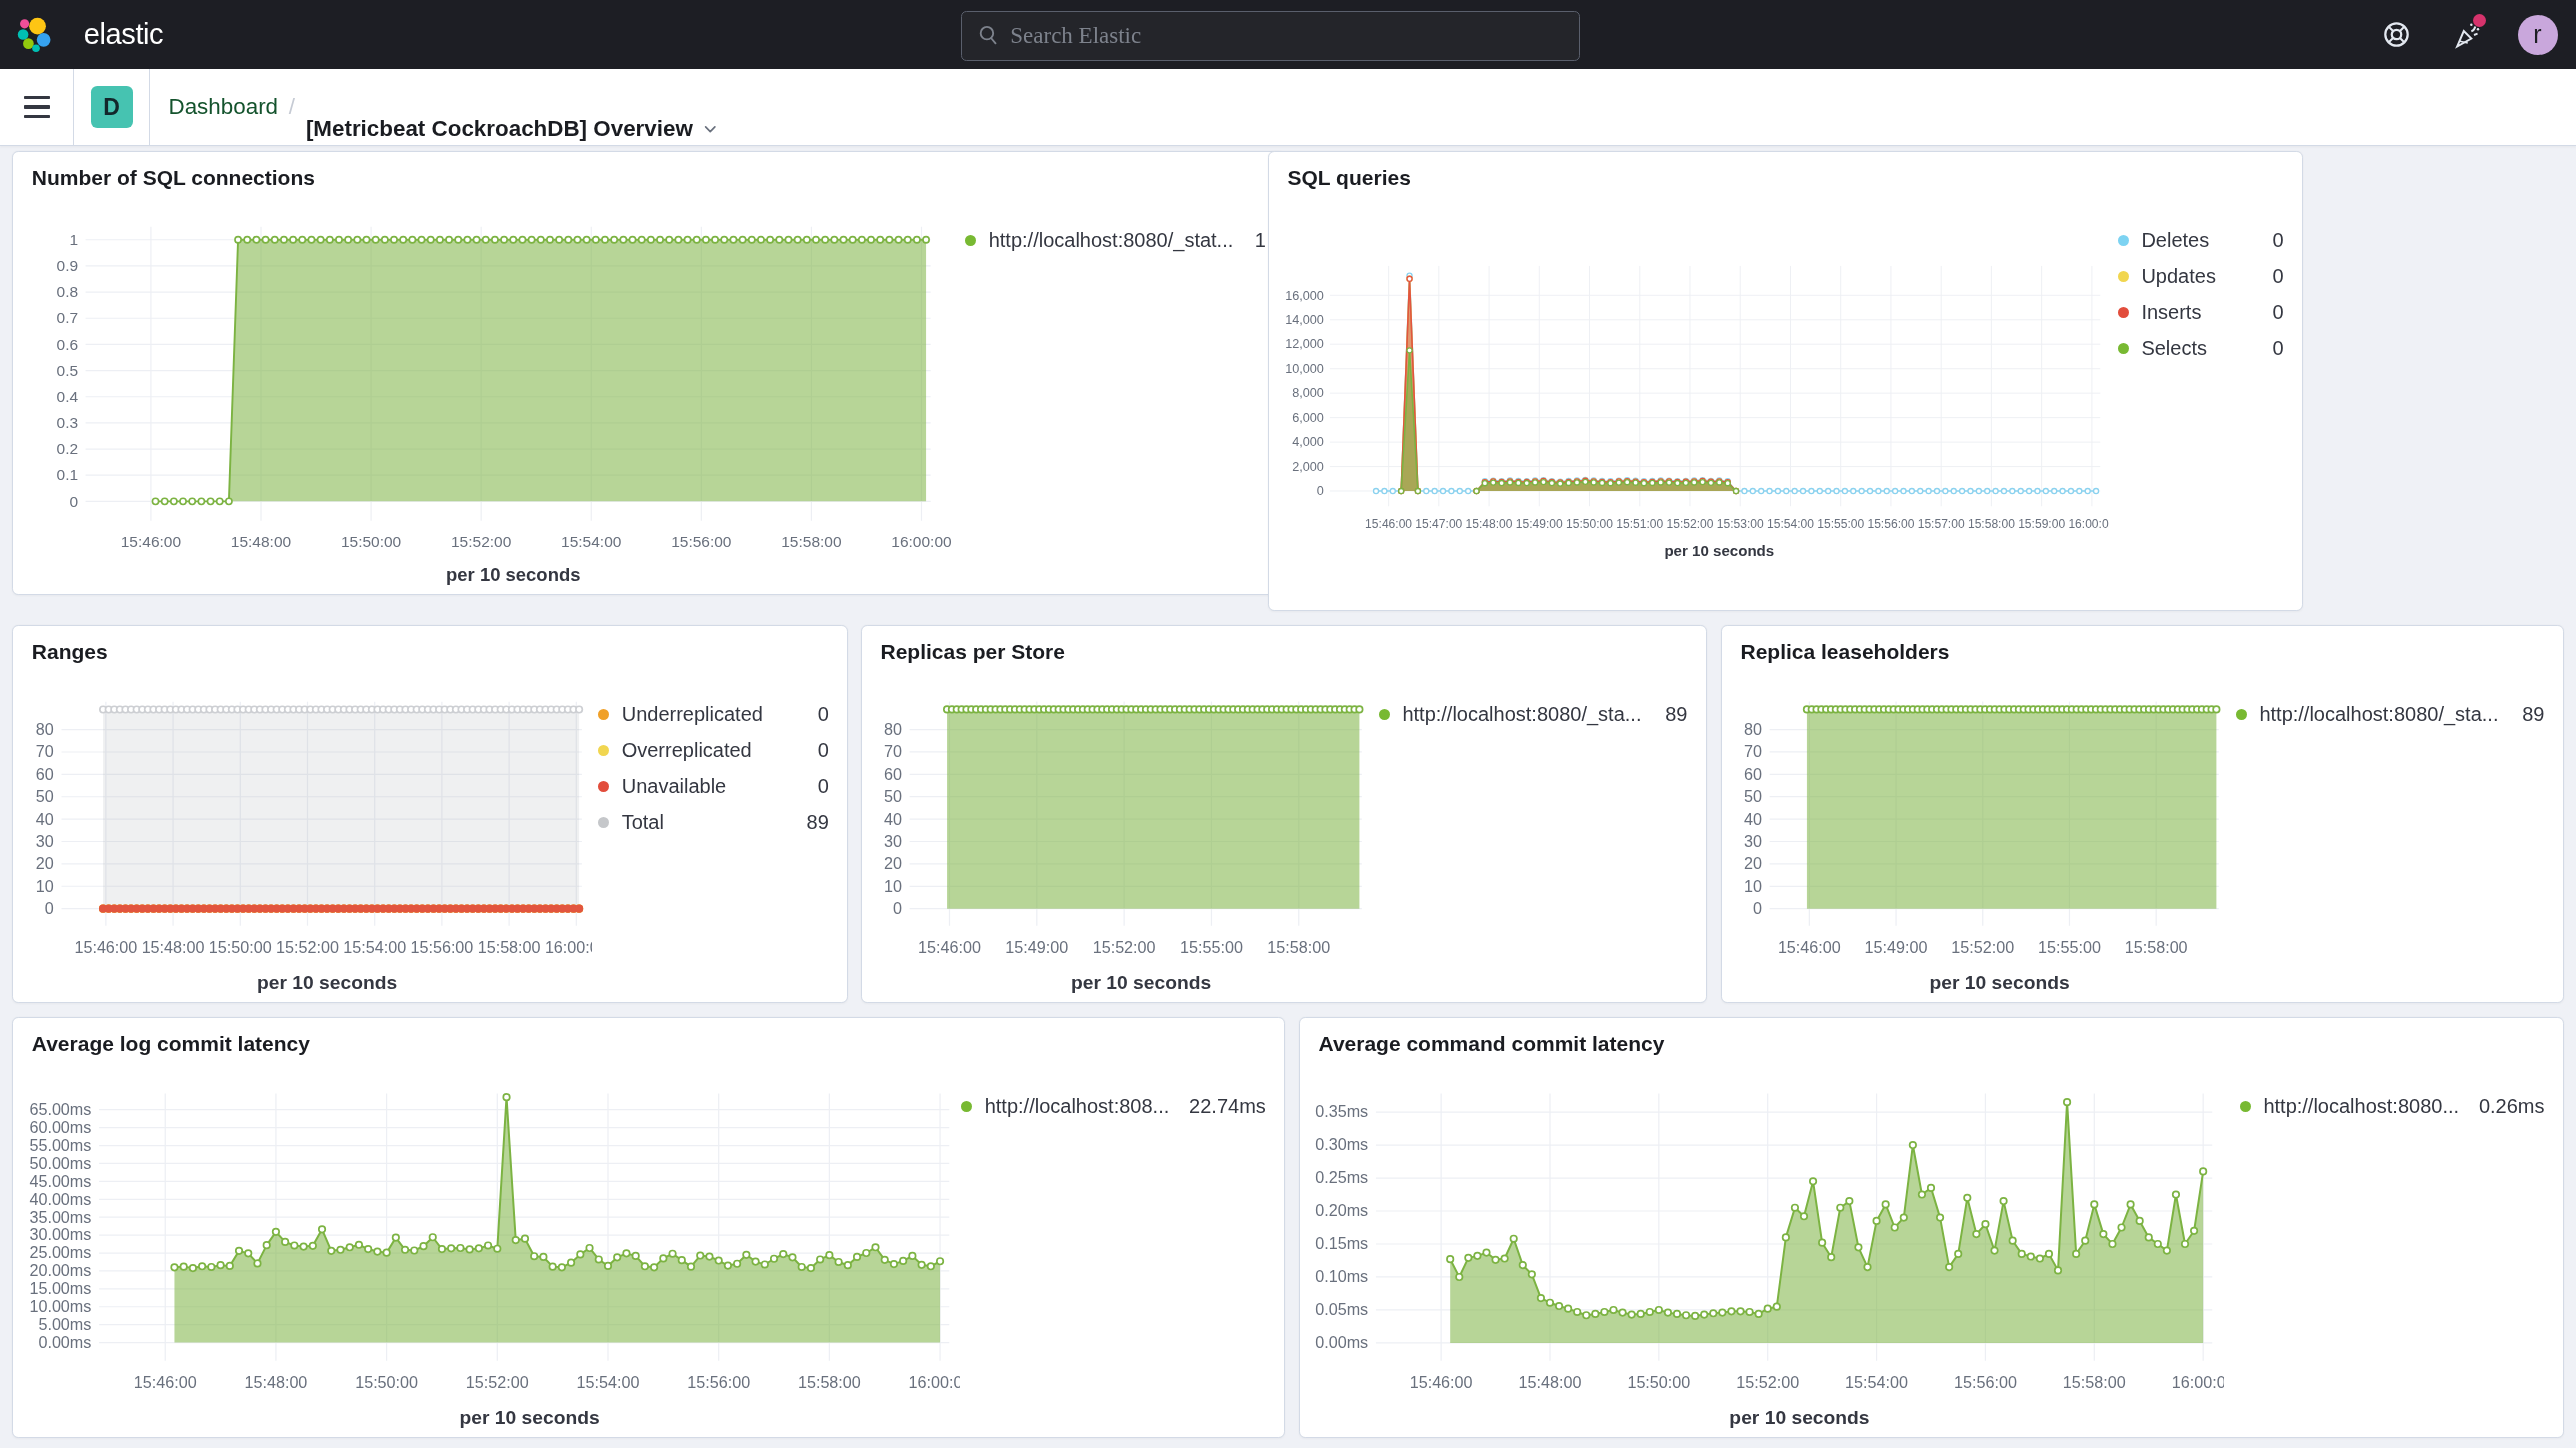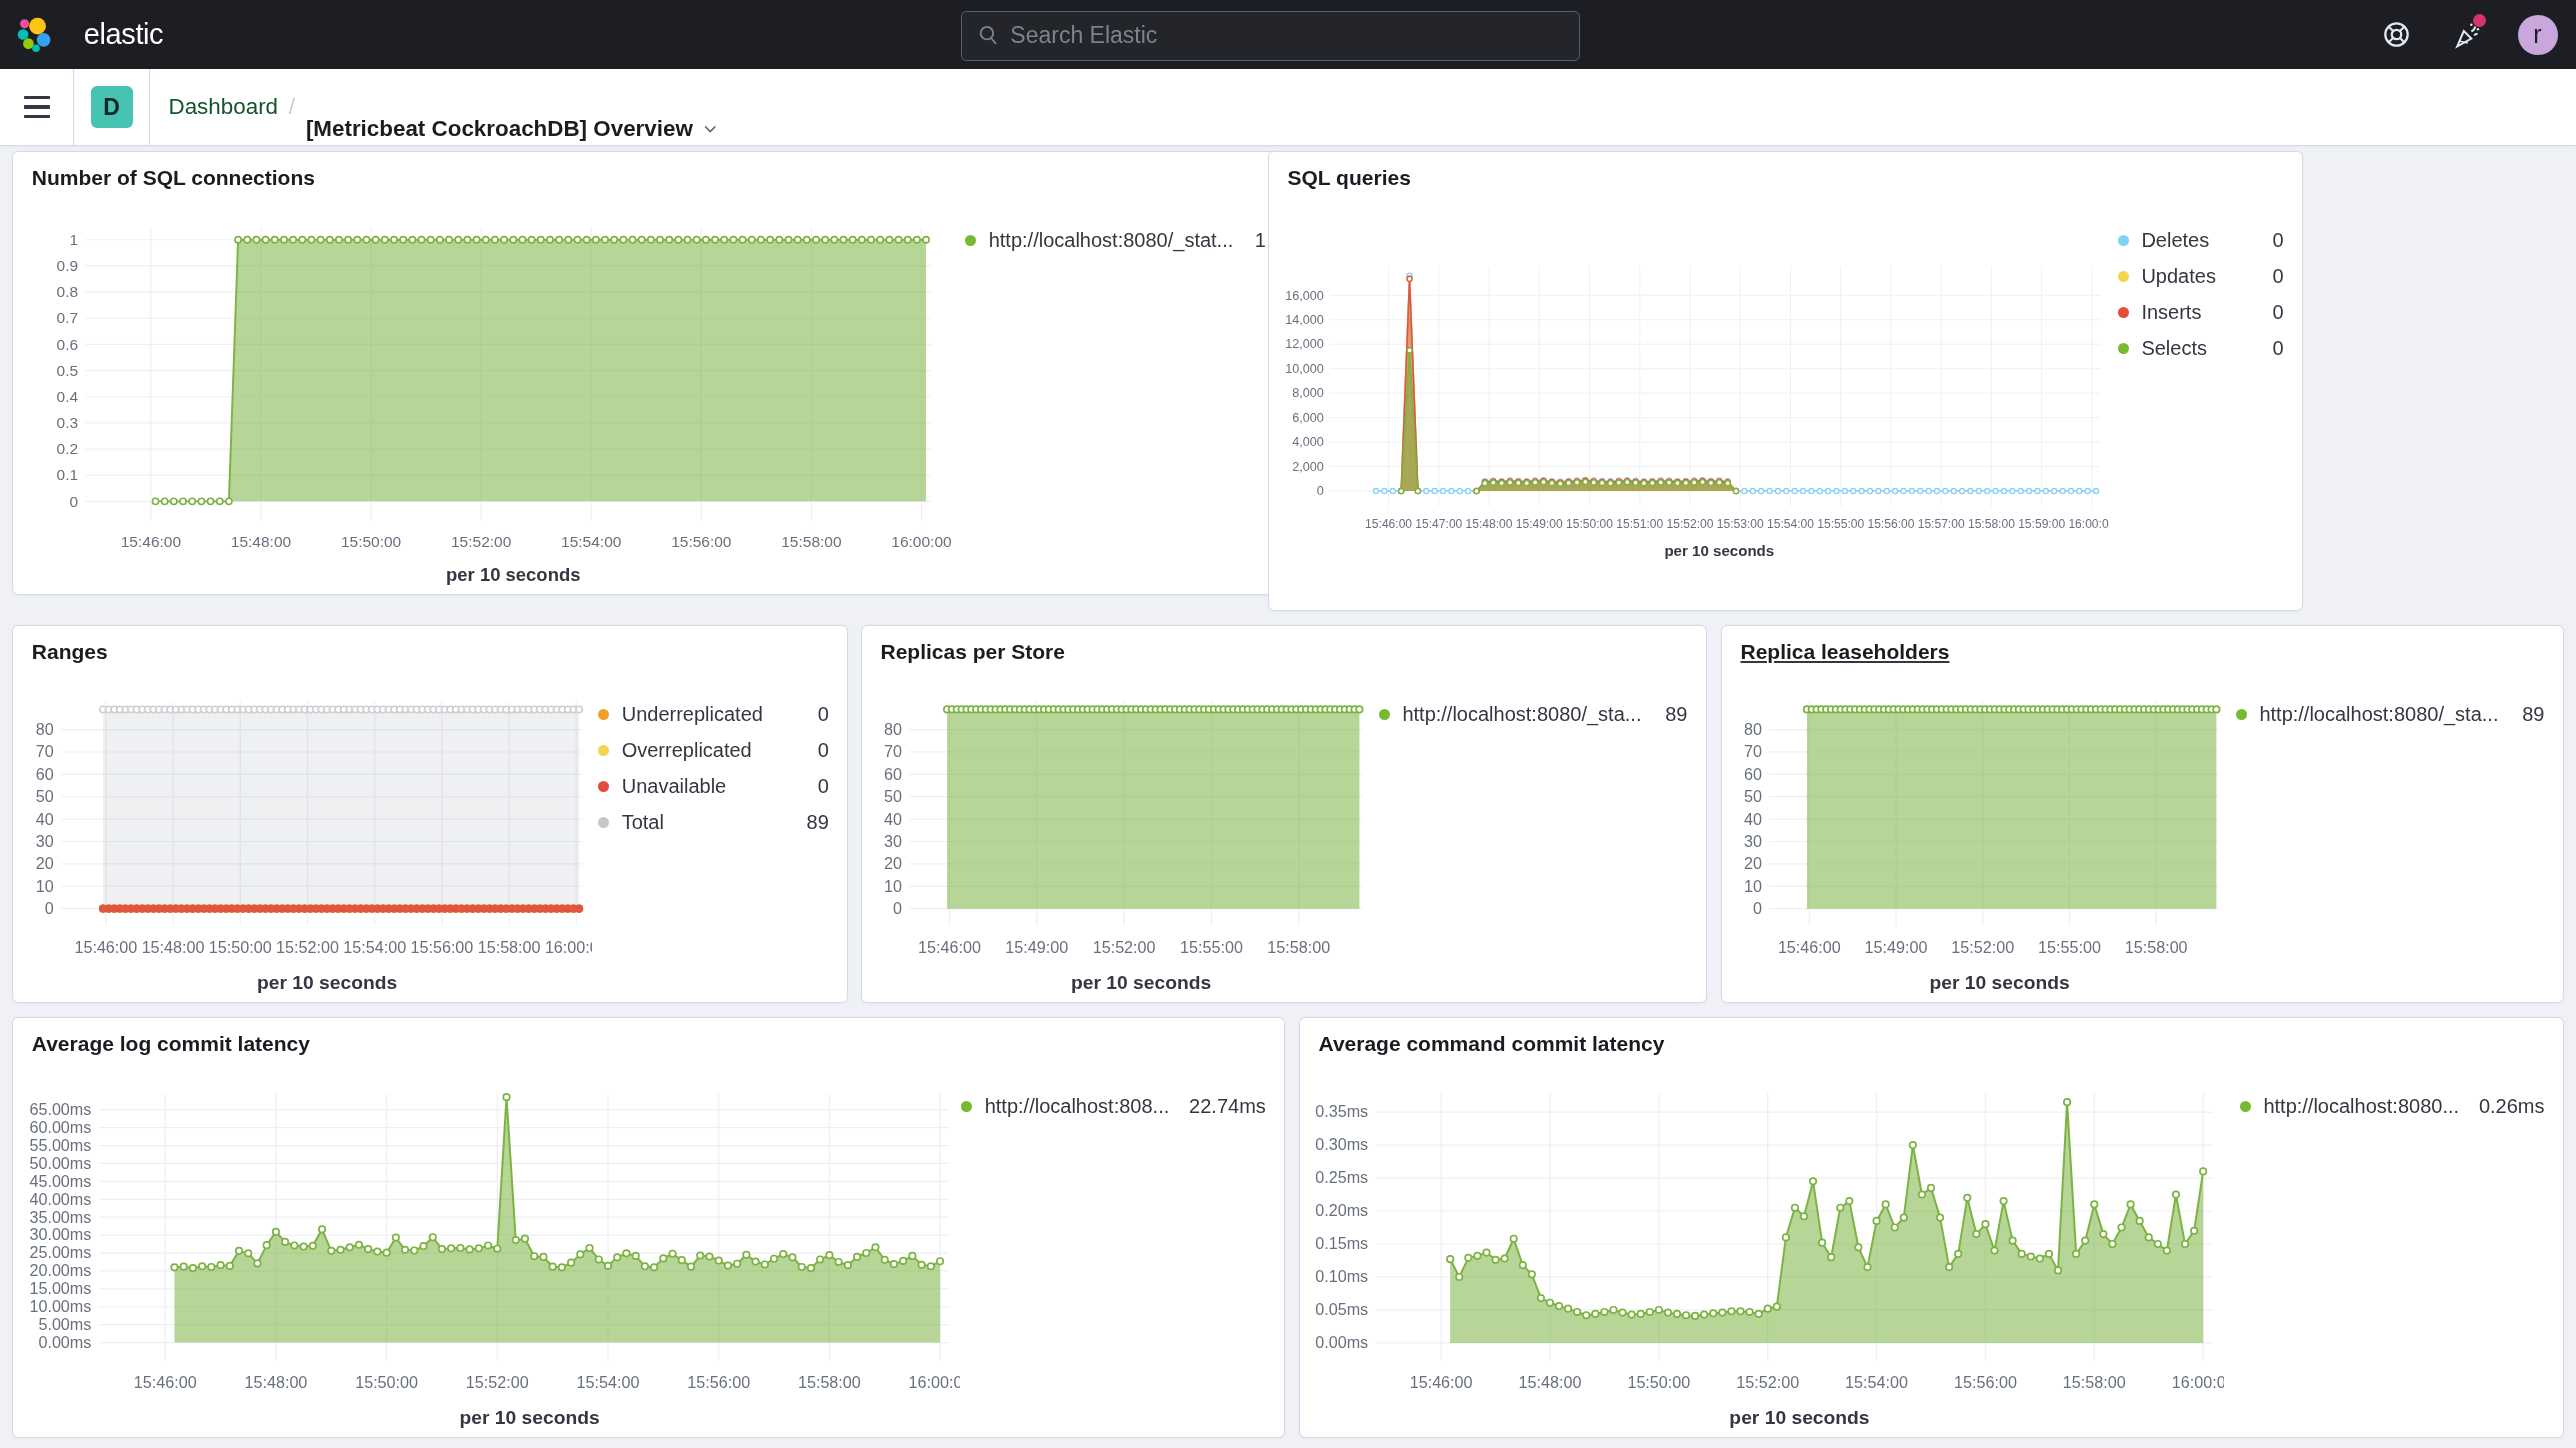--- a/index.html
+++ b/index.html
@@ -5,21 +5,21 @@
   html,body{margin:0;padding:0;}
   body{
     width:2576px;height:1448px;overflow:hidden;position:relative;
     background:#EFF1F6;font-family:"Liberation Sans",sans-serif;color:#343741;
   }
   
   .topnav{position:absolute;left:0;top:0;width:2576px;height:69px;background:#1D1E24;display:flex;align-items:center;}
   .brand{display:flex;align-items:center;margin-left:17px;cursor:pointer;gap:21px;}
   .brand-word{color:#fff;font-size:29px;margin-left:10.8px;letter-spacing:-0.4px;}
   .searchbox{position:absolute;left:961px;top:10.8px;width:617px;height:48px;border:0.8px solid #5A5F6C;border-radius:5.4px;background:rgba(255,255,255,0.03);display:flex;align-items:center;}
-  .searchbox input{flex:1;background:transparent;border:none;outline:none;color:#DCDEE4;font-size:23px;font-family:Liberation Sans, sans-serif;padding-left:9.3px;}
+  .searchbox input{flex:1;background:transparent;border:none;outline:none;color:#DCDEE4;font-size:23px;font-family:Liberation Serif, serif;padding-left:9.3px;}
   .searchbox input::placeholder{color:#7D828C;}
   .search-glass{margin-left:14px;flex:none;display:flex;}
   .nav-right{position:absolute;right:18.5px;top:0;height:69px;display:flex;align-items:center;gap:35px;}
   .navicon{position:relative;width:34px;height:34px;display:flex;align-items:center;justify-content:center;cursor:pointer;}
   .badge-dot{position:absolute;right:-3.1px;top:-3.1px;width:13px;height:13px;border-radius:50%;background:#D6336C;}
   .avatar{width:40px;height:40px;border-radius:50%;background:#C9A7DC;color:#1D1E24;display:flex;align-items:center;justify-content:center;font-size:25px;cursor:pointer;}
   
   .breadbar{position:absolute;left:0;top:69px;width:2576px;height:76px;background:#fff;border-bottom:0.8px solid #D3DAE6;box-shadow:0 1.5px 2.3px rgba(0,0,0,0.04);}
   .bb-left{position:absolute;left:0;top:0;height:76px;display:flex;align-items:center;}
   .hamburger{width:74px;height:76px;display:flex;flex-direction:column;justify-content:center;align-items:center;gap:6.2px;border-right:0.8px solid #D3DAE6;cursor:pointer;box-sizing:border-box;}
@@ -41,21 +41,21 @@
   svg text{font-family:"Liberation Sans",sans-serif;}
   .legend{position:absolute;top:77px;right:18.5px;font-size:20px;color:#343741;}
   .lrow{display:flex;align-items:center;margin-bottom:13px;white-space:nowrap;cursor:pointer;}
   .ldot{width:11.6px;height:11.6px;border-radius:50%;margin-right:12.3px;flex:none;}
   .llab{flex:1;overflow:hidden;}
   .lval{margin-left:15.4px;text-align:right;}
   #p1{left:12.3px;top:151px;width:1273px;height:444px;}
   #p2{left:1268px;top:151px;width:1035px;height:460px;}
   #p3{left:12.3px;top:625px;width:836px;height:378px;}
   #p4{left:861px;top:625px;width:846px;height:378px;}
-  #p5{left:1721px;top:625px;width:843px;height:378px;text-decoration:underline;}
+  #p5{left:1721px;top:625px;width:843px;height:378px;}
   #p6{left:12.3px;top:1017px;width:1273px;height:421px;}
   #p7{left:1299px;top:1017px;width:1265px;height:421px;}
   #p1 .chart-wrap{right:324px;} #p1 .legend{width:301px;}
   #p2 .chart-wrap{right:193px;} #p2 .legend{width:166px;}
   #p3 .chart-wrap{right:255px;} #p3 .legend{width:231px;}
   #p4 .chart-wrap{right:333px;} #p4 .legend{width:309px;}
   #p5 .chart-wrap{right:333px;} #p5 .legend{width:309px;}
   #p6 .chart-wrap{right:324px;} #p6 .legend{width:305px;}
   #p7 .chart-wrap{right:339px;} #p7 .legend{width:305px;}
 </style>

